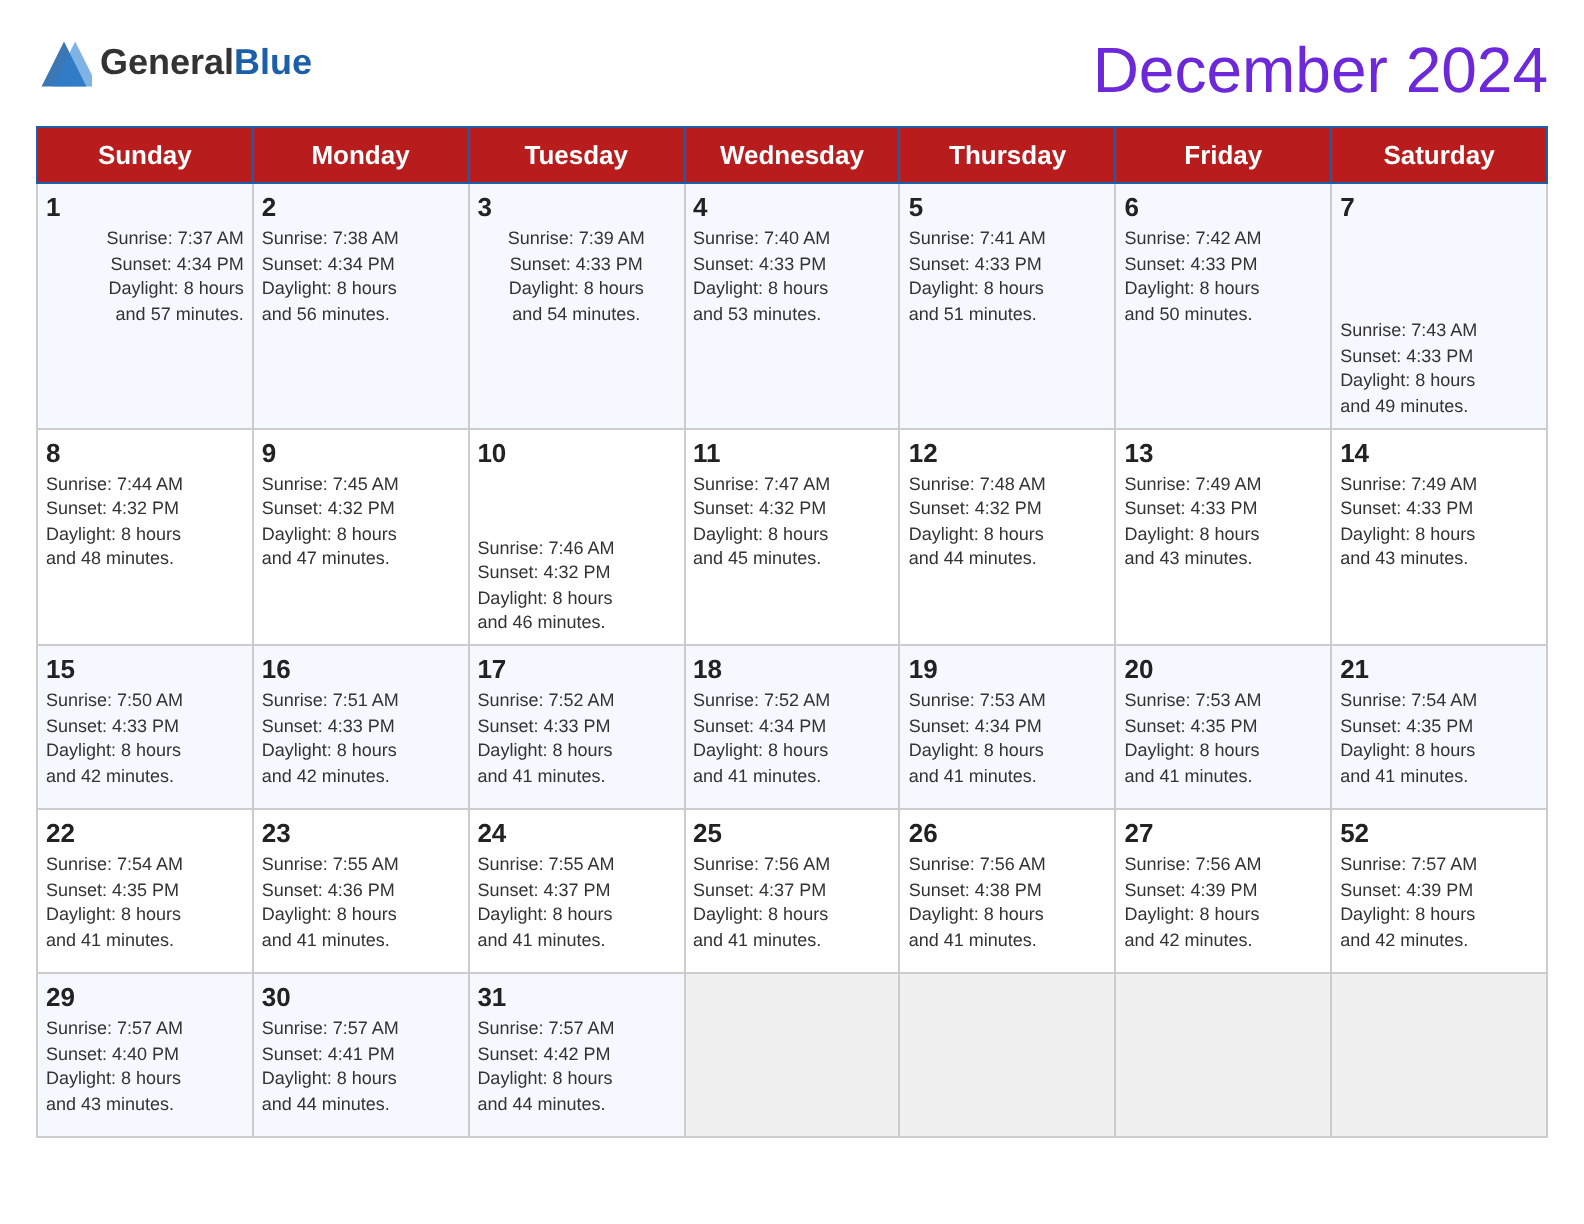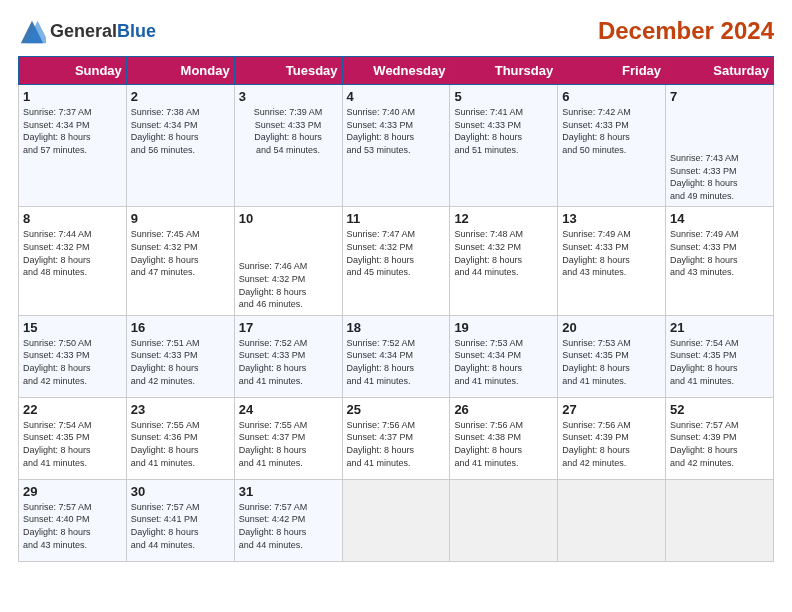--- a/index.html
+++ b/index.html
@@ -35,42 +35,42 @@
     .logo-blue { color: #1a5fa8; }
     .logo-icon {
       width: 28px;
       height: 28px;
       margin-right: 4px;
     }
     .title-block {
       text-align: right;
     }
     .month-title {
-      font-size: 24px;
-      font-weight: bold;
-      color: #c2410c;
+      font-size: 32px;
+      font-weight: normal;
+      color: #6d28d9;
       line-height: 1.1;
     }
     .subtitle {
       font-size: 14px;
       color: #444;
       margin-top: 2px;
     }
     table {
       width: 100%;
       border-collapse: collapse;
       table-layout: fixed;
     }
     thead tr th {
-      background: #be185d;
+      background: #b91c1c;
       color: #fff;
       font-size: 13px;
       font-weight: bold;
       padding: 6px 4px;
-      text-align: right;
+      text-align: center;
       border: 1px solid #1a5fa8;
     }
     tbody tr td {
       vertical-align: top;
       font-size: 9.5px;
       color: #333;
       padding: 4px 4px 4px 4px;
       border: 1px solid #ccc;
       height: 82px;
       background: #fff;
@@ -127,21 +127,21 @@
         <th>Wednesday</th>
         <th>Thursday</th>
         <th>Friday</th>
         <th>Saturday</th>
       </tr>
     </thead>
     <tbody id="calendar-body">
     <tr>
           <td>
             <span class="day-num">1</span>
-            <div class="day-info" style="white-space: pre-line;">Sunrise: 7:37 AM
+            <div class="day-info" style="white-space: pre-line; text-align: right;">Sunrise: 7:37 AM
 Sunset: 4:34 PM
 Daylight: 8 hours
 and 57 minutes.</div>
           </td>
           <td>
             <span class="day-num">2</span>
             <div class="day-info" style="white-space: pre-line;">Sunrise: 7:38 AM
 Sunset: 4:34 PM
 Daylight: 8 hours
 and 56 minutes.</div>

